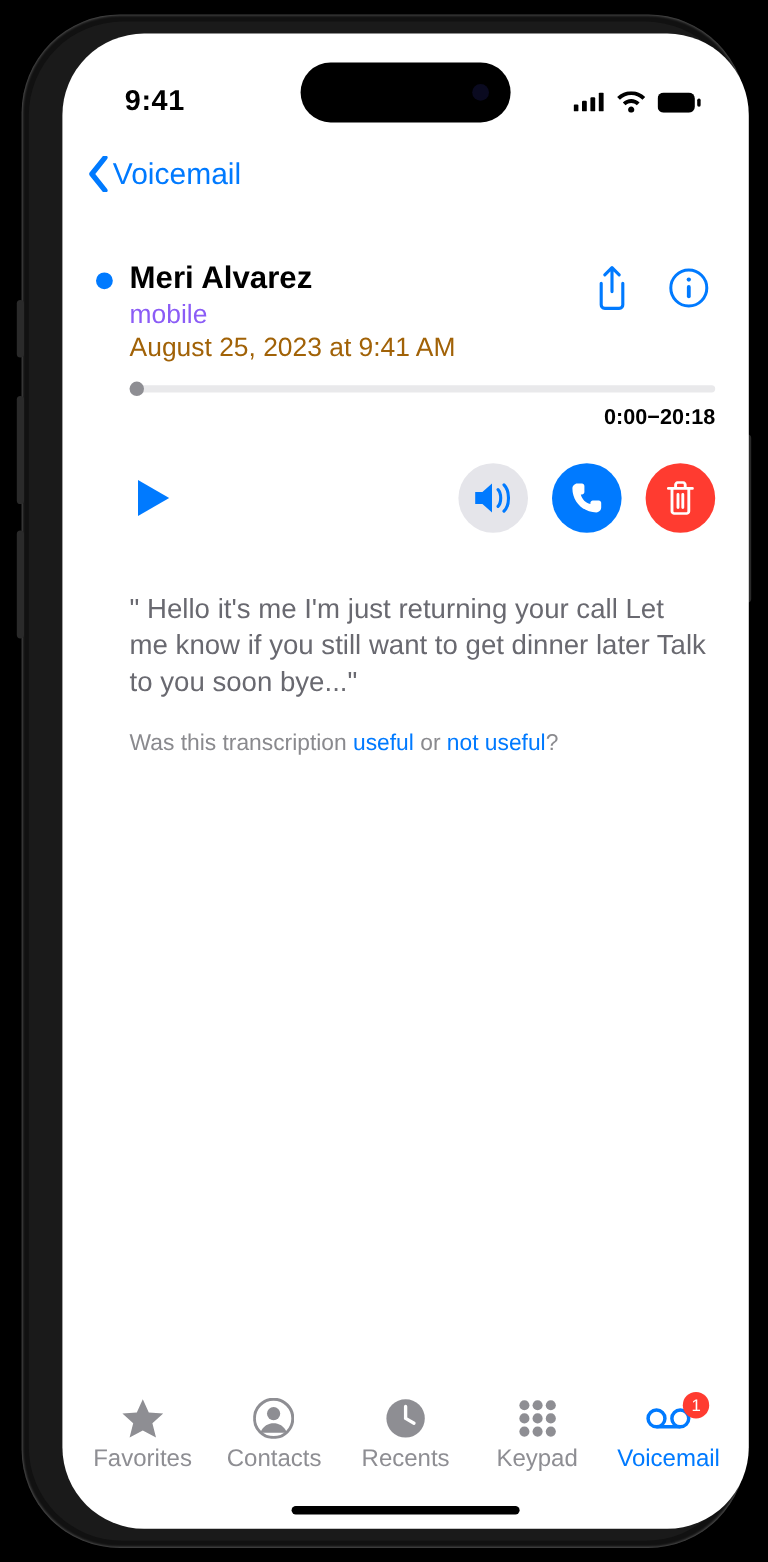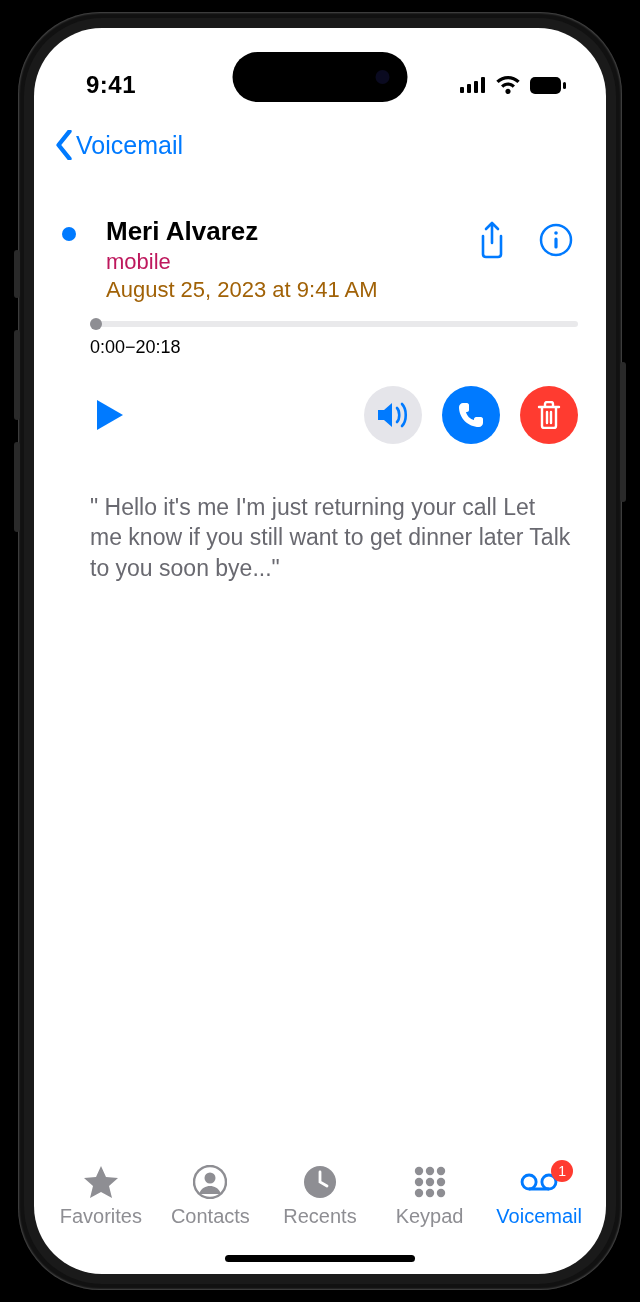--- a/index.html
+++ b/index.html
@@ -30,21 +30,21 @@
       position: absolute;
       left: 24px;
       top: 18px;
       width: 592px;
       height: 1266px;
       background: #1a1a1a;
       border-radius: 78px;
     }
     .screen {
       position: absolute;
-      left: 34px;
+      left: 52px;
       top: 28px;
       width: 572px;
       height: 1246px;
       background: #fff;
       border-radius: 68px;
       overflow: hidden;
       display: flex;
       flex-direction: column;
     }
     .dynamic-island {
@@ -91,33 +91,33 @@
       display: flex;
       align-items: center;
       gap: 2px;
       color: #007AFF;
       font-size: 25px;
       font-weight: 400;
     }
     .nav-back svg { width: 20px; height: 30px; }
     
     .content { padding: 56px 28px 0 28px; flex:1; }
-    .vm-header { display:flex; align-items:flex-start;gap:16px; }
+    .vm-header { display:flex; align-items:flex-start; }
     .unread-dot { width:14px; height:14px; background:#007AFF; border-radius:50%; margin-top:11px; margin-right:14px; flex-shrink:0; }
     .vm-meta { flex:1; }
     .caller-name { font-size: 26px; font-weight: 700; color:#000; }
-    .caller-line { font-size: 22px; color:#be185d; margin-top:2px; }
+    .caller-line { font-size: 22px; color:#8b5cf6; margin-top:2px; }
     .caller-date { font-size: 22px; color:#a16207; margin-top:2px; }
     .header-actions { display:flex; gap:24px; align-items:center; margin-top:4px; margin-right:2px; }
     .icon-circle { width:40px; height:40px; display:flex; align-items:center; justify-content:center; }
     
     .scrubber-wrap { margin: 18px 0 0 28px; }
     .scrubber { position:relative; height:6px; background:#e9e9eb; border-radius:3px; }
     .scrub-thumb { position:absolute; left:0; top:-3px; width:12px; height:12px; background:#8e8e93; border-radius:50%; }
-    .time-row { display:flex; justify-content:flex-start; margin-top:10px; font-size:18px; font-weight:400; }
+    .time-row { display:flex; justify-content:flex-end; margin-top:10px; font-size:18px; font-weight:700; }
     
     .controls { display:flex; align-items:center; margin:28px 0 0 26px; }
     .play-btn { width:44px; height:44px; display:flex; align-items:center; justify-content:center; }
     .spacer { flex:1; }
     .round-btn { width:58px; height:58px; border-radius:50%; display:flex; align-items:center; justify-content:center; margin-left:20px; }
     .rb-gray { background:#e5e5ea; }
     .rb-blue { background:#007AFF; }
     .rb-red { background:#ff3b30; }
     
     .trans { margin: 48px 0 0 28px; }
@@ -231,20 +231,23 @@
       <div class="round-btn rb-red">
         <svg width="24" height="28" viewBox="0 0 24 28">
             <path d="M2 6 L22 6 M8 6 L8 3 C8 2 9 1 10 1 L14 1 C15 1 16 2 16 3 L16 6 M5 6 L5 25 C5 26 6 27 7 27 L17 27 C18 27 19 26 19 25 L19 6" stroke="#fff" stroke-width="2.4" fill="none" stroke-linecap="round" stroke-linejoin="round"></path>
             <path d="M10 11 L10 22 M14 11 L14 22" stroke="#fff" stroke-width="2.4" stroke-linecap="round"></path>
           </svg>
       </div>
     </div>
 
     <div class="trans">
       <div class="trans-body">" Hello it's me I'm just returning your call Let me know if you still want to get dinner later Talk to you soon bye..."</div>
+      <div class="feedback">
+        <span>Was this transcription </span><span class="link">useful</span><span> or </span><span class="link">not useful</span><span>?</span>
+      </div>
     </div>
   </div>
 
   <div class="tabbar">
     <div class="tab">
       <div class="tab-icon">
         <svg width="36" height="34" viewBox="0 0 36 34">
             <path d="M18 1 L23 12 L35 13 L26 21 L29 33 L18 27 L7 33 L10 21 L1 13 L13 12 Z" fill="#8e8e93"></path>
           </svg>
       </div>

